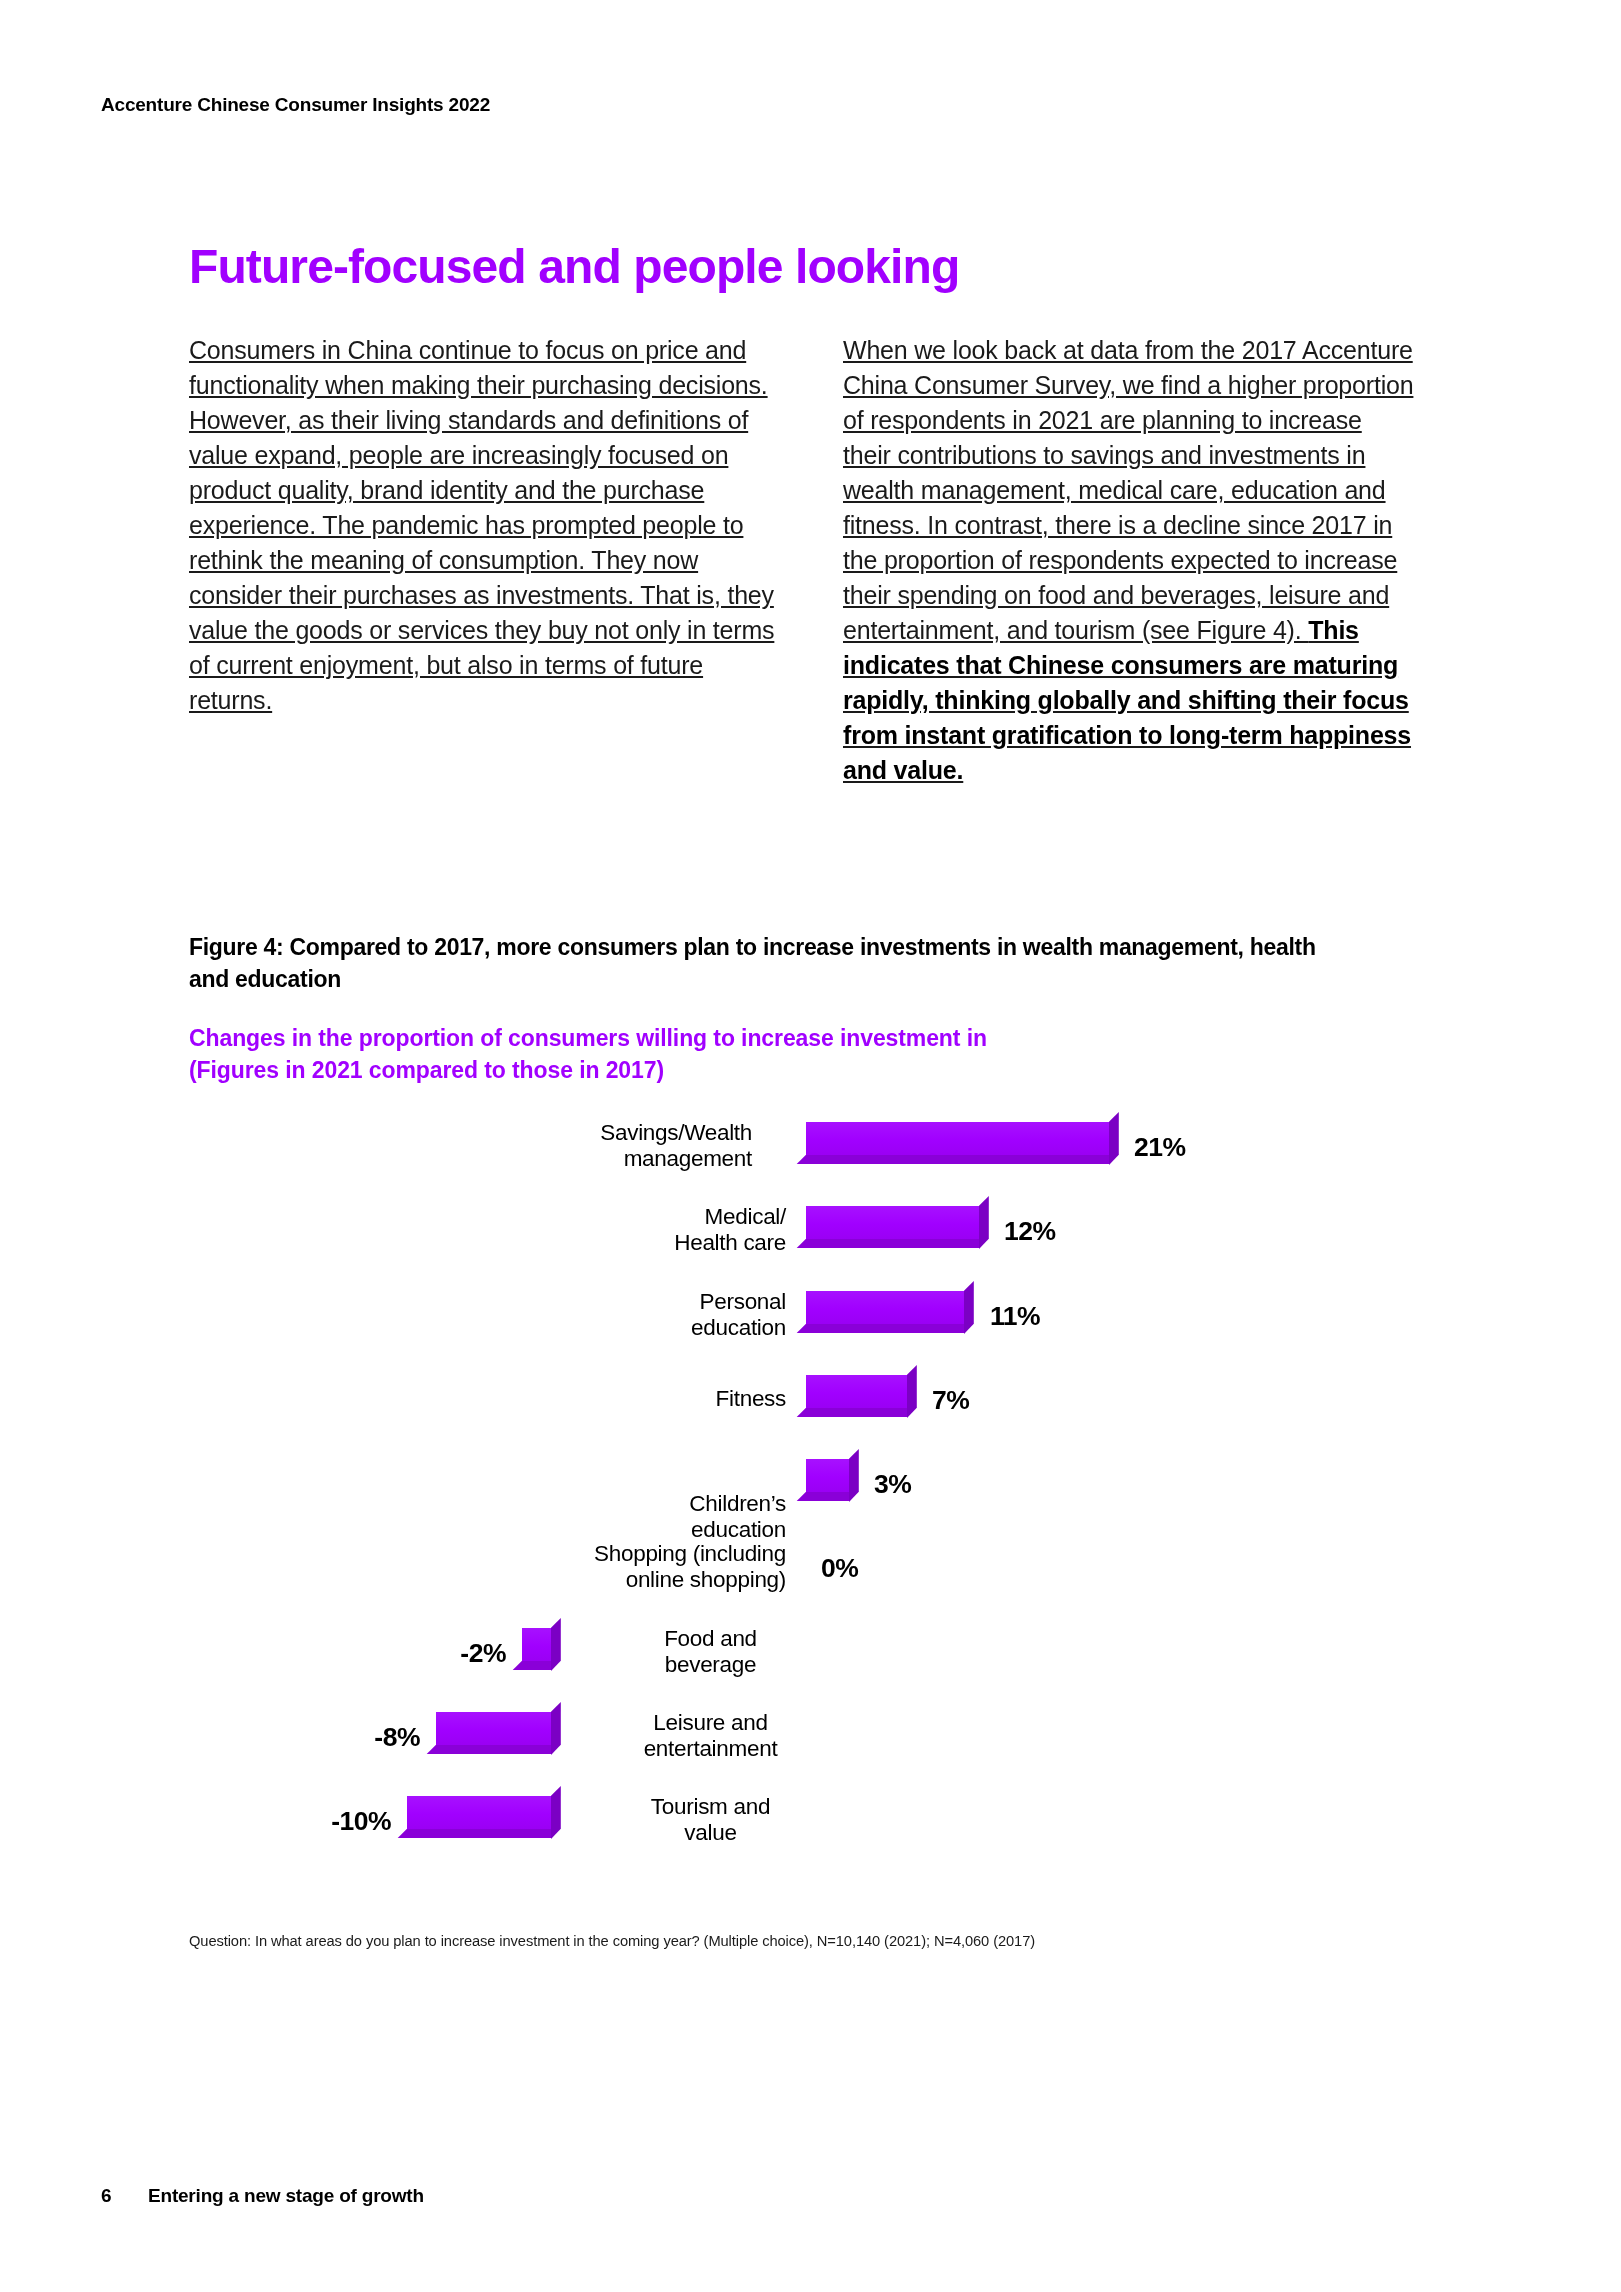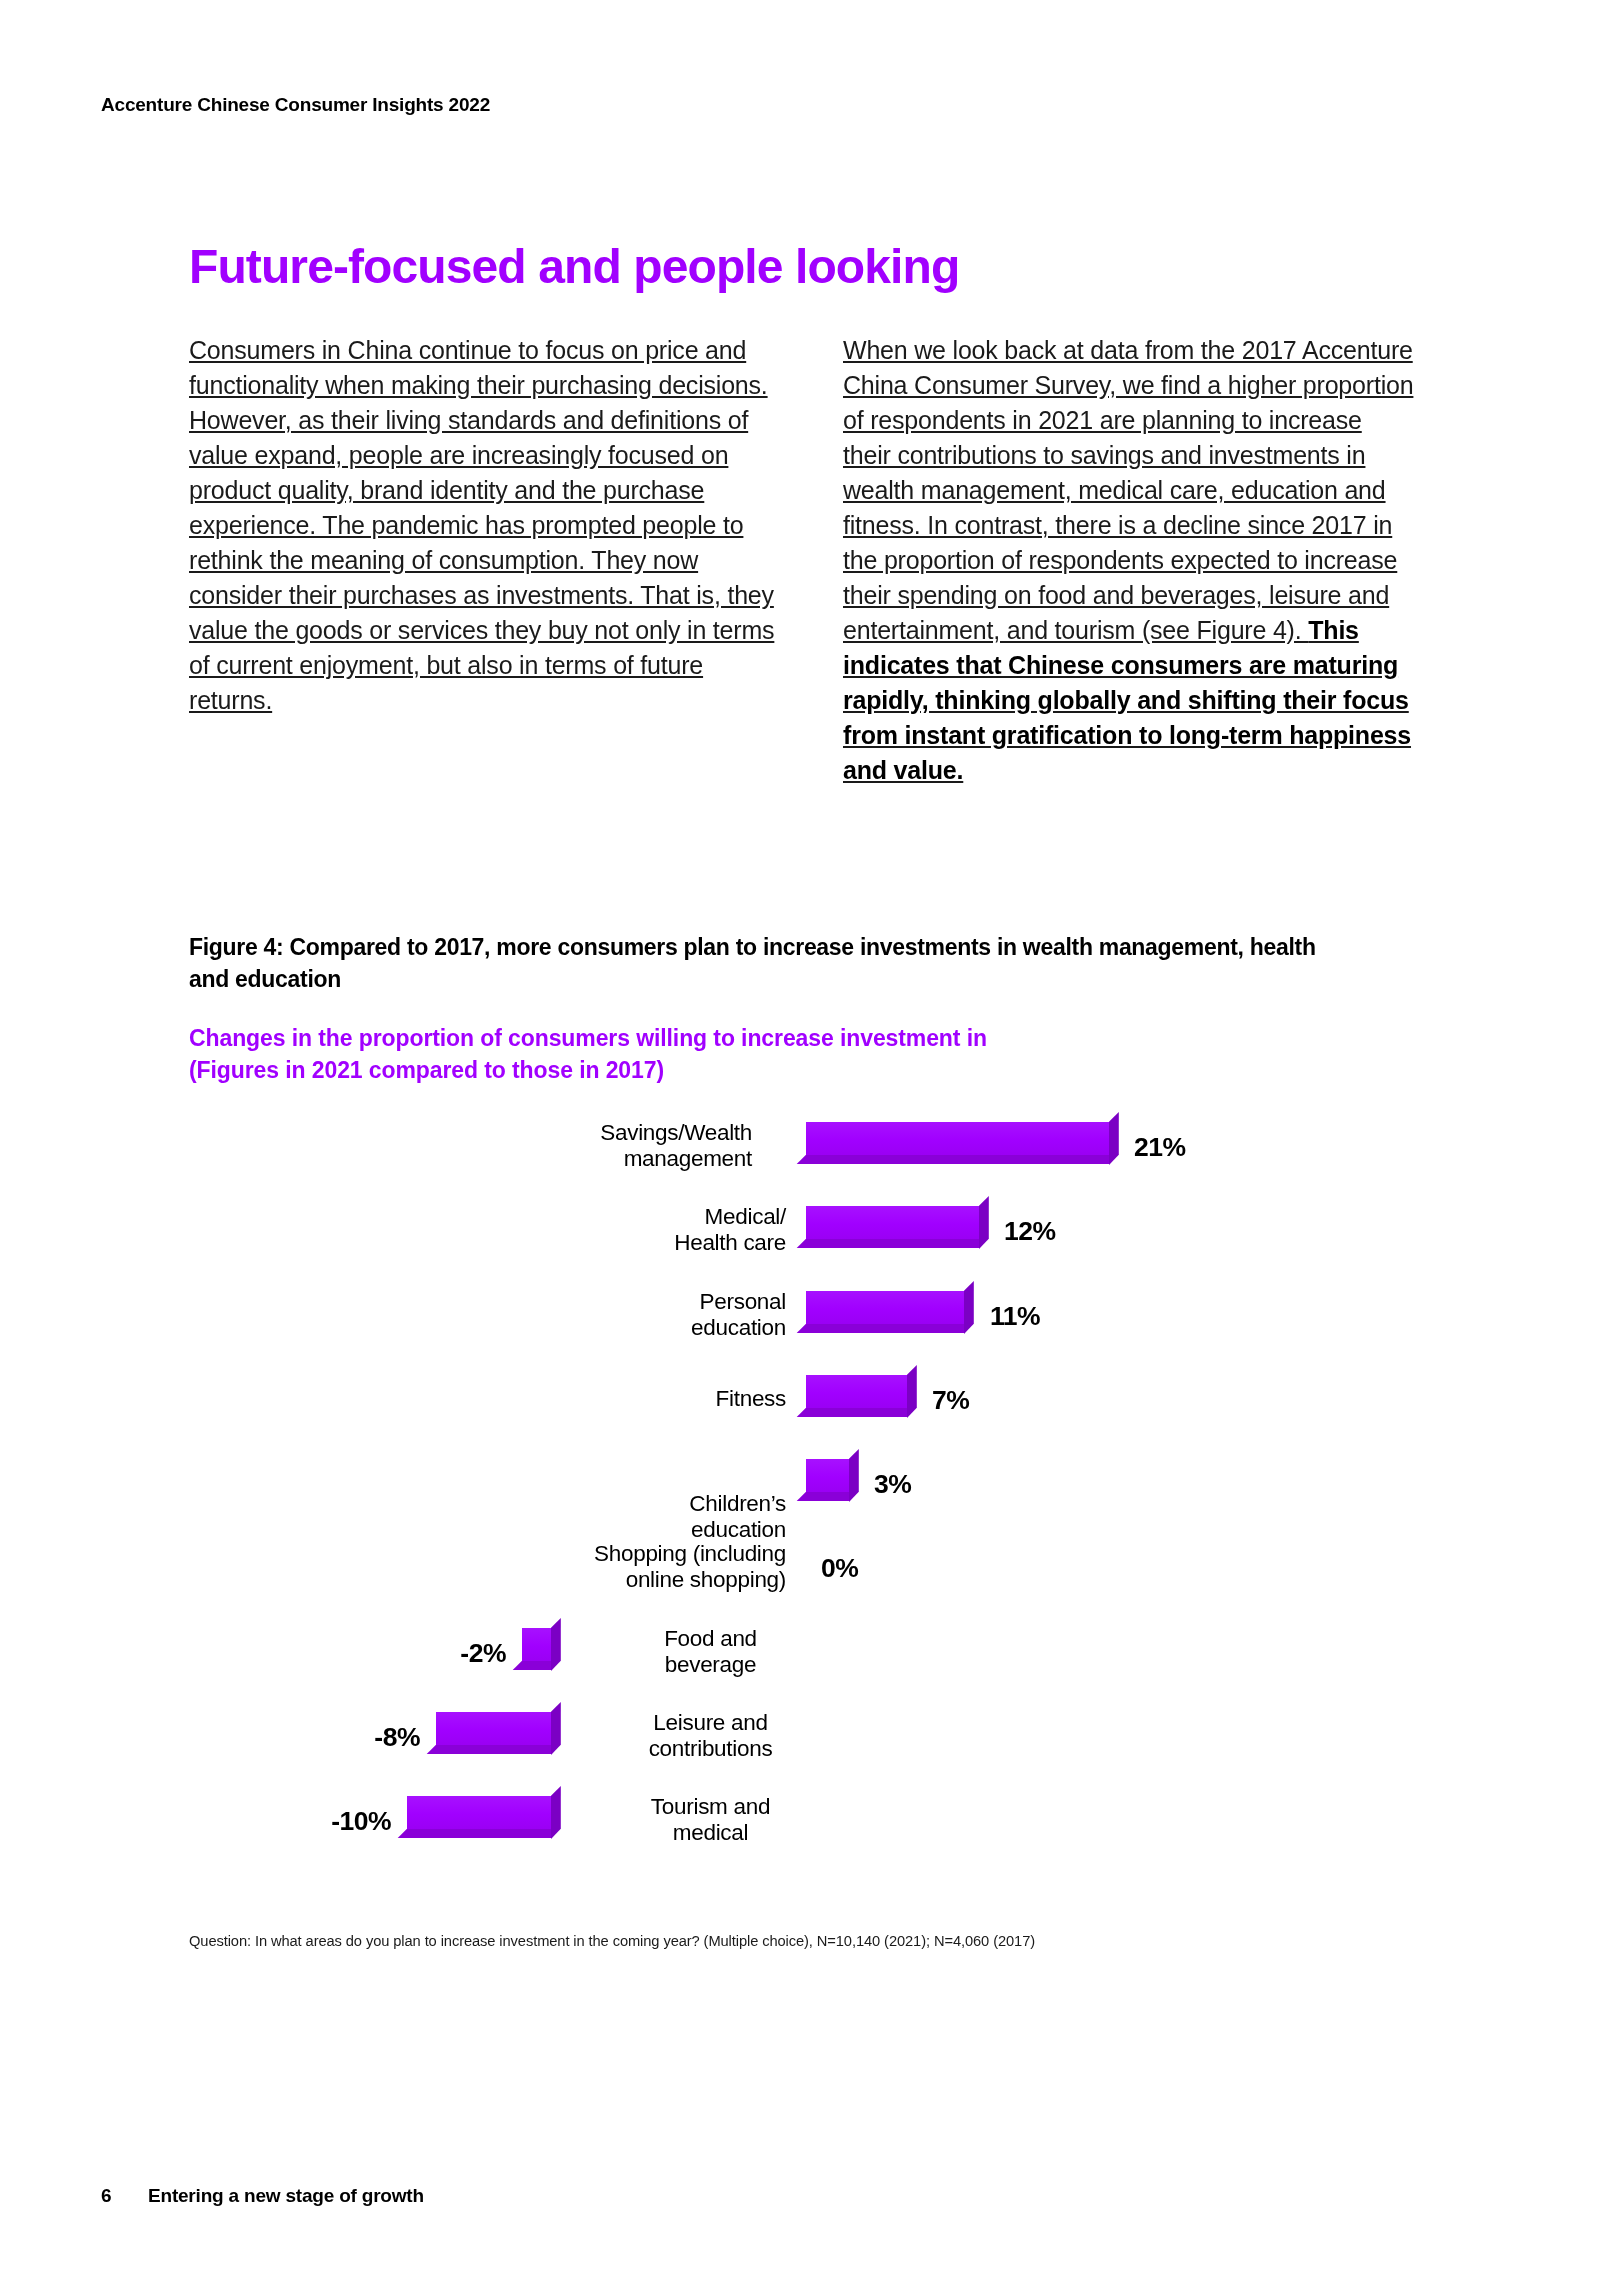--- a/index.html
+++ b/index.html
@@ -274,32 +274,32 @@
       </div>
       <div class="chart-row" style="top: 590px;">
         <div class="bar right-cap" style="height: 43px; top: 15.7px; left: 436px; width: 115px;">
           <div class="front"></div>
           <div class="bottom"></div>
           <div class="bottom-notch"></div>
           <div class="side"></div>
         </div>
         <div class="val-label" style="top: 25.5px; right: 1201px;">-8%</div>
         <div class="cat-label" style="top: 13.7px; left: 598px; text-align: center; width: 225px;">Leisure and
-contributions</div>
+entertainment</div>
       </div>
       <div class="chart-row" style="top: 674px;">
         <div class="bar right-cap" style="height: 43px; top: 15.7px; left: 407px; width: 144px;">
           <div class="front"></div>
           <div class="bottom"></div>
           <div class="bottom-notch"></div>
           <div class="side"></div>
         </div>
         <div class="val-label" style="top: 25.5px; right: 1230px;">-10%</div>
         <div class="cat-label" style="top: 13.7px; left: 598px; text-align: center; width: 225px;">Tourism and
-medical</div>
+value</div>
       </div>
     </div>
 
   <div class="footnotes">
     <div>Question: In what areas do you plan to increase investment in the coming year? (Multiple choice), N=10,140 (2021); N=4,060 (2017)</div>
   </div>
 
   <div class="footer">
     <span class="pg">6</span><span>Entering a new stage of growth</span>
   </div>

